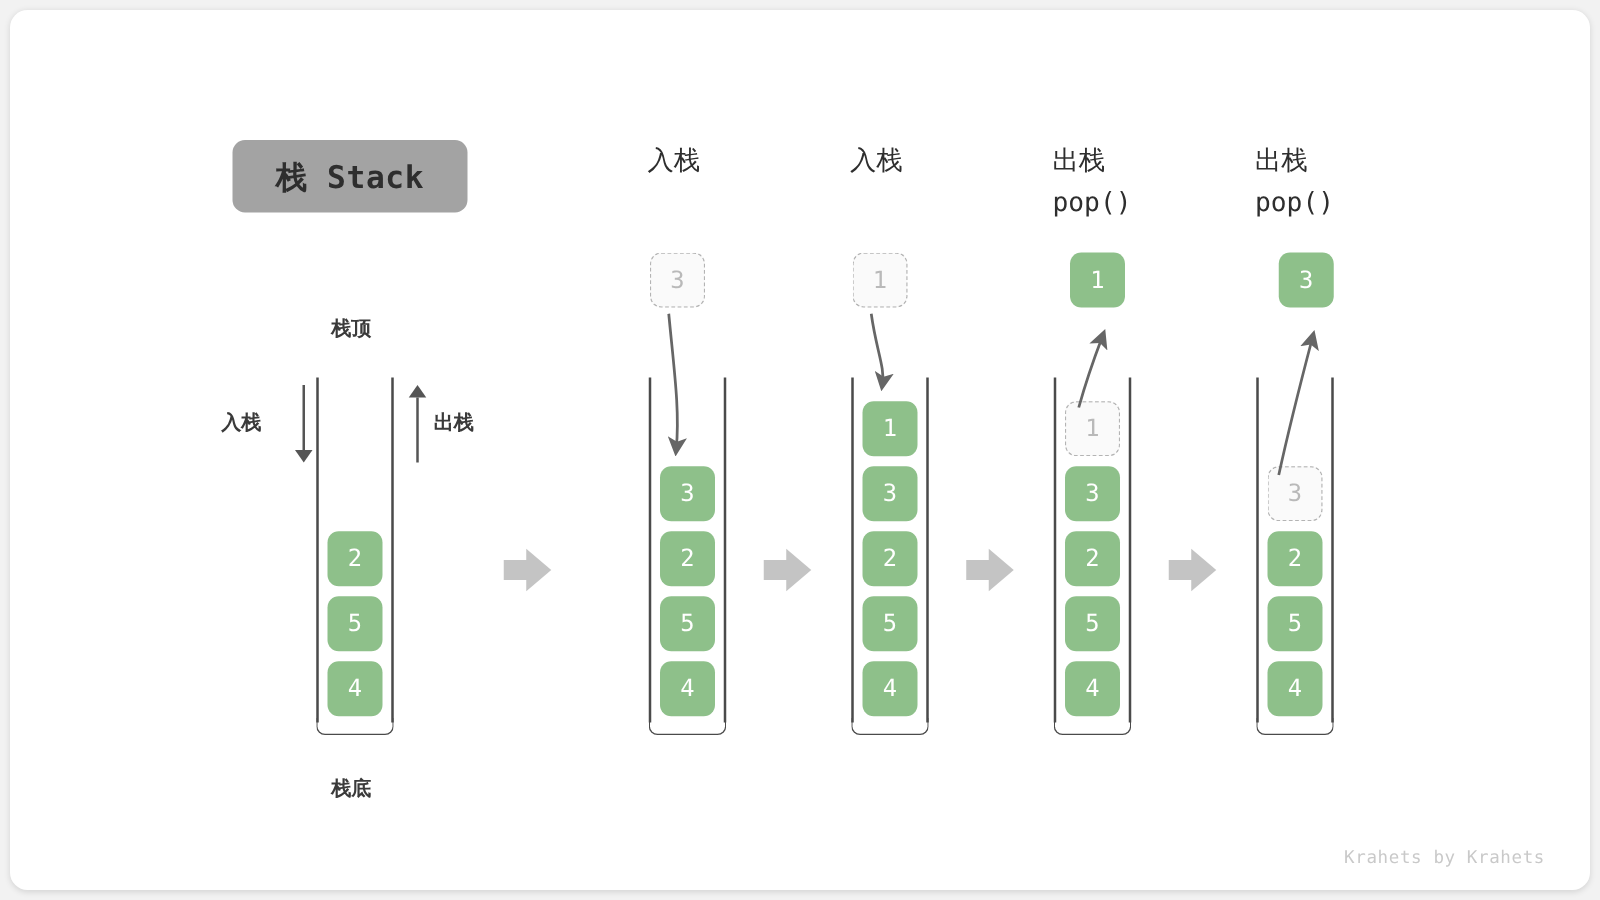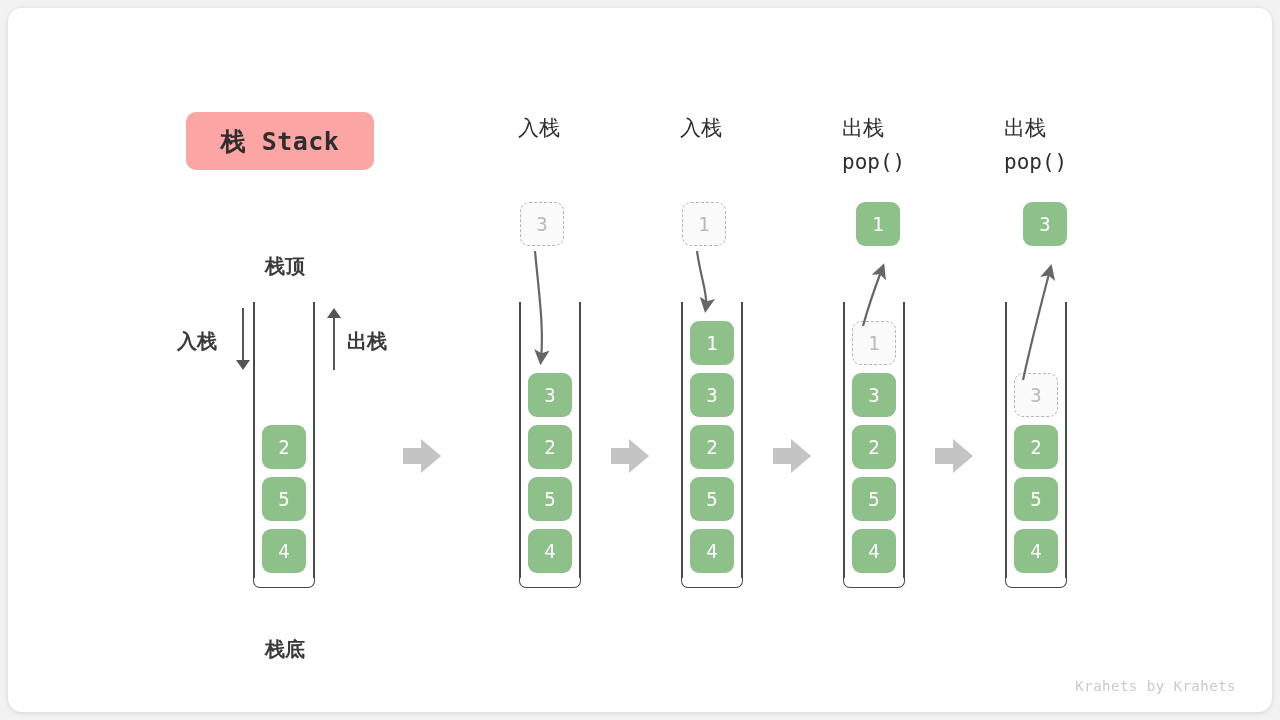--- a/index.html
+++ b/index.html
@@ -12,29 +12,29 @@
   .card{
     position:absolute;left:8px;top:8px;width:1264px;height:704px;
     background:#ffffff;border-radius:14px;
     box-shadow:0 1px 5px rgba(0,0,0,0.13);
   }
   .stage{position:absolute;left:0;top:0;width:1264px;height:704px;}
 
   
   .title-chip{
     position:absolute;left:178px;top:104px;width:188px;height:58px;
-    background:#fca5a5;border-radius:10px;
+    background:#a3a3a3;border-radius:10px;
     display:flex;align-items:center;justify-content:center;
     font-family:"DejaVu Sans Mono","Liberation Mono",monospace;
     font-size:25px;font-weight:bold;color:#2e2e2e;letter-spacing:.5px;
   }
 
   
   .cn-label{
-    position:absolute;font-size:20px;font-weight:bold;color:#3a3a3a;
+    position:absolute;font-size:16px;font-weight:bold;color:#3a3a3a;
     white-space:nowrap;
   }
   .col-head{
     position:absolute;width:150px;text-align:left;
     font-family:"DejaVu Sans Mono","Liberation Mono",monospace;
     font-size:21px;color:#2e2e2e;line-height:34px;white-space:nowrap;
   }
   .col-head .cn{font-family:"DejaVu Sans","Liberation Sans",sans-serif;font-size:21px;}
   .hl{color:#3c8c3c;font-weight:bold;}
 
@@ -96,21 +96,21 @@
 </style>
 </head>
 <body>
 
 <div class="card">
   <div class="stage">
 
     <div class="title-chip">栈 Stack</div>
 
     <div class="cn-label" style="left:257px;top:245px;">栈顶</div>
-    <div class="cn-label" style="left:257px;top:613px;margin-top:15px;">栈底</div>
+    <div class="cn-label" style="left:257px;top:613px;">栈底</div>
 
     <div class="cn-label" style="left:169px;top:320px;">入栈</div>
     <div class="cn-label" style="left:339px;top:320px;">出栈</div>
 
     <div class="thinarrow down" style="left:228px;top:300px;height:62px;">
       <div class="ln" style="height:52px;"></div>
         <div class="hd"></div>
     </div>
     <div class="thinarrow up" style="left:319px;top:300px;height:62px;">
       <div class="ln" style="top:10px;height:52px;"></div>

